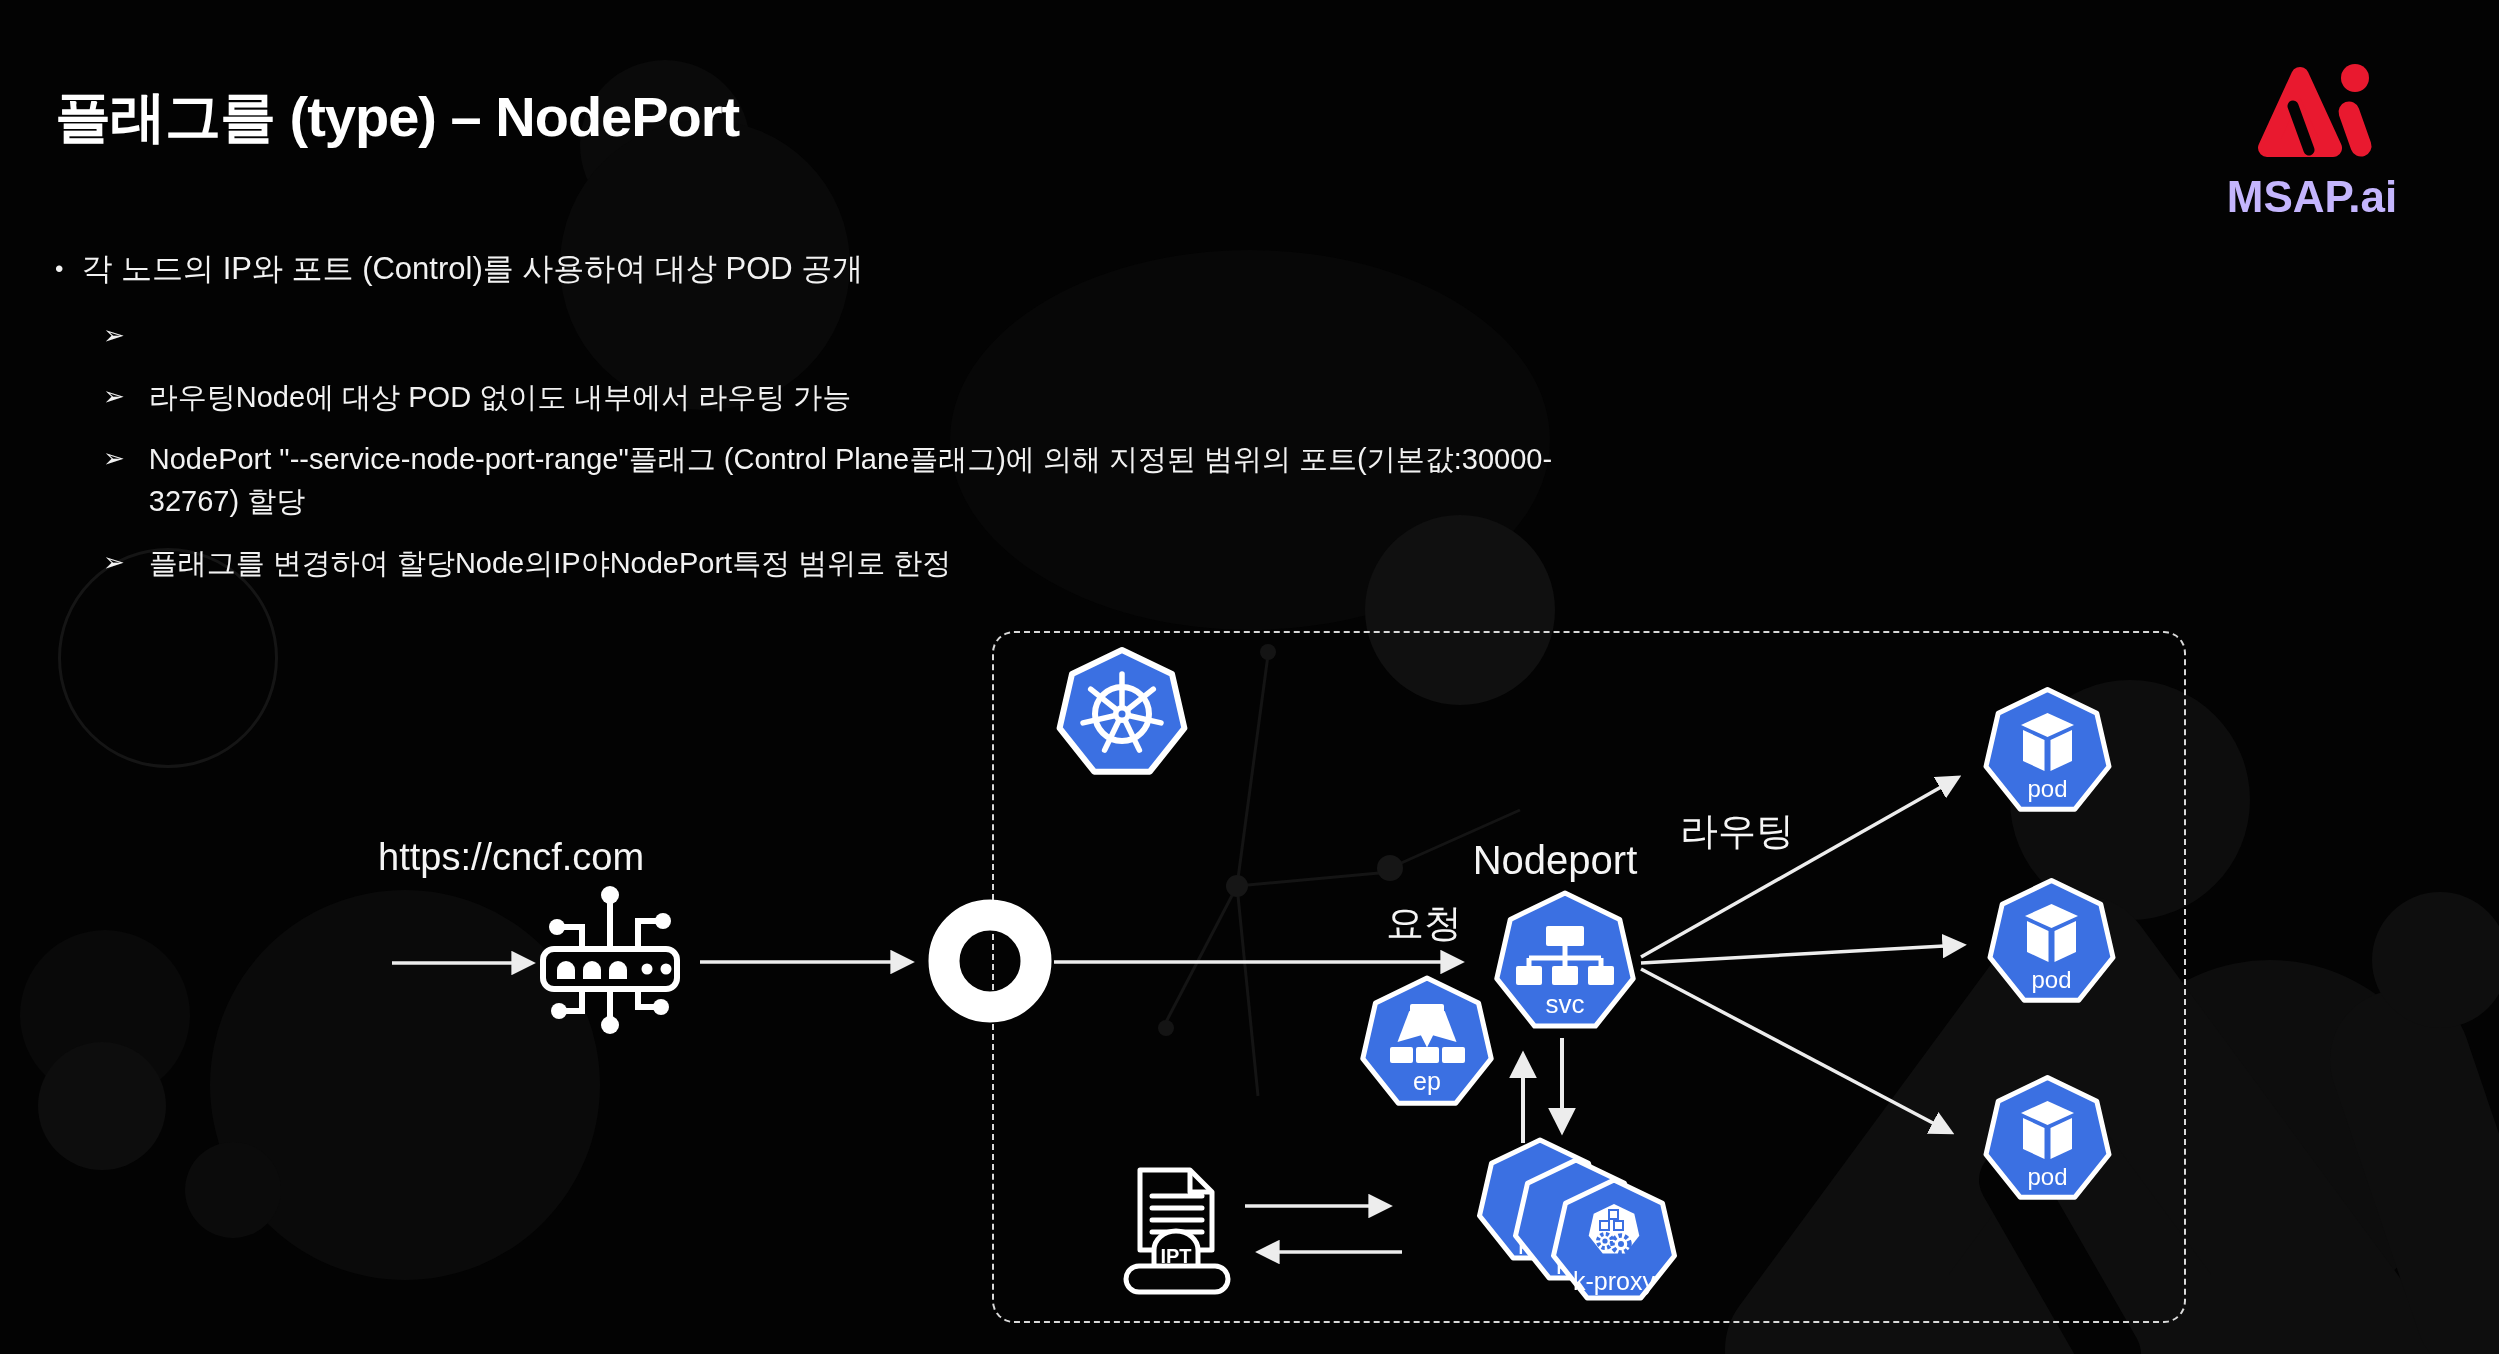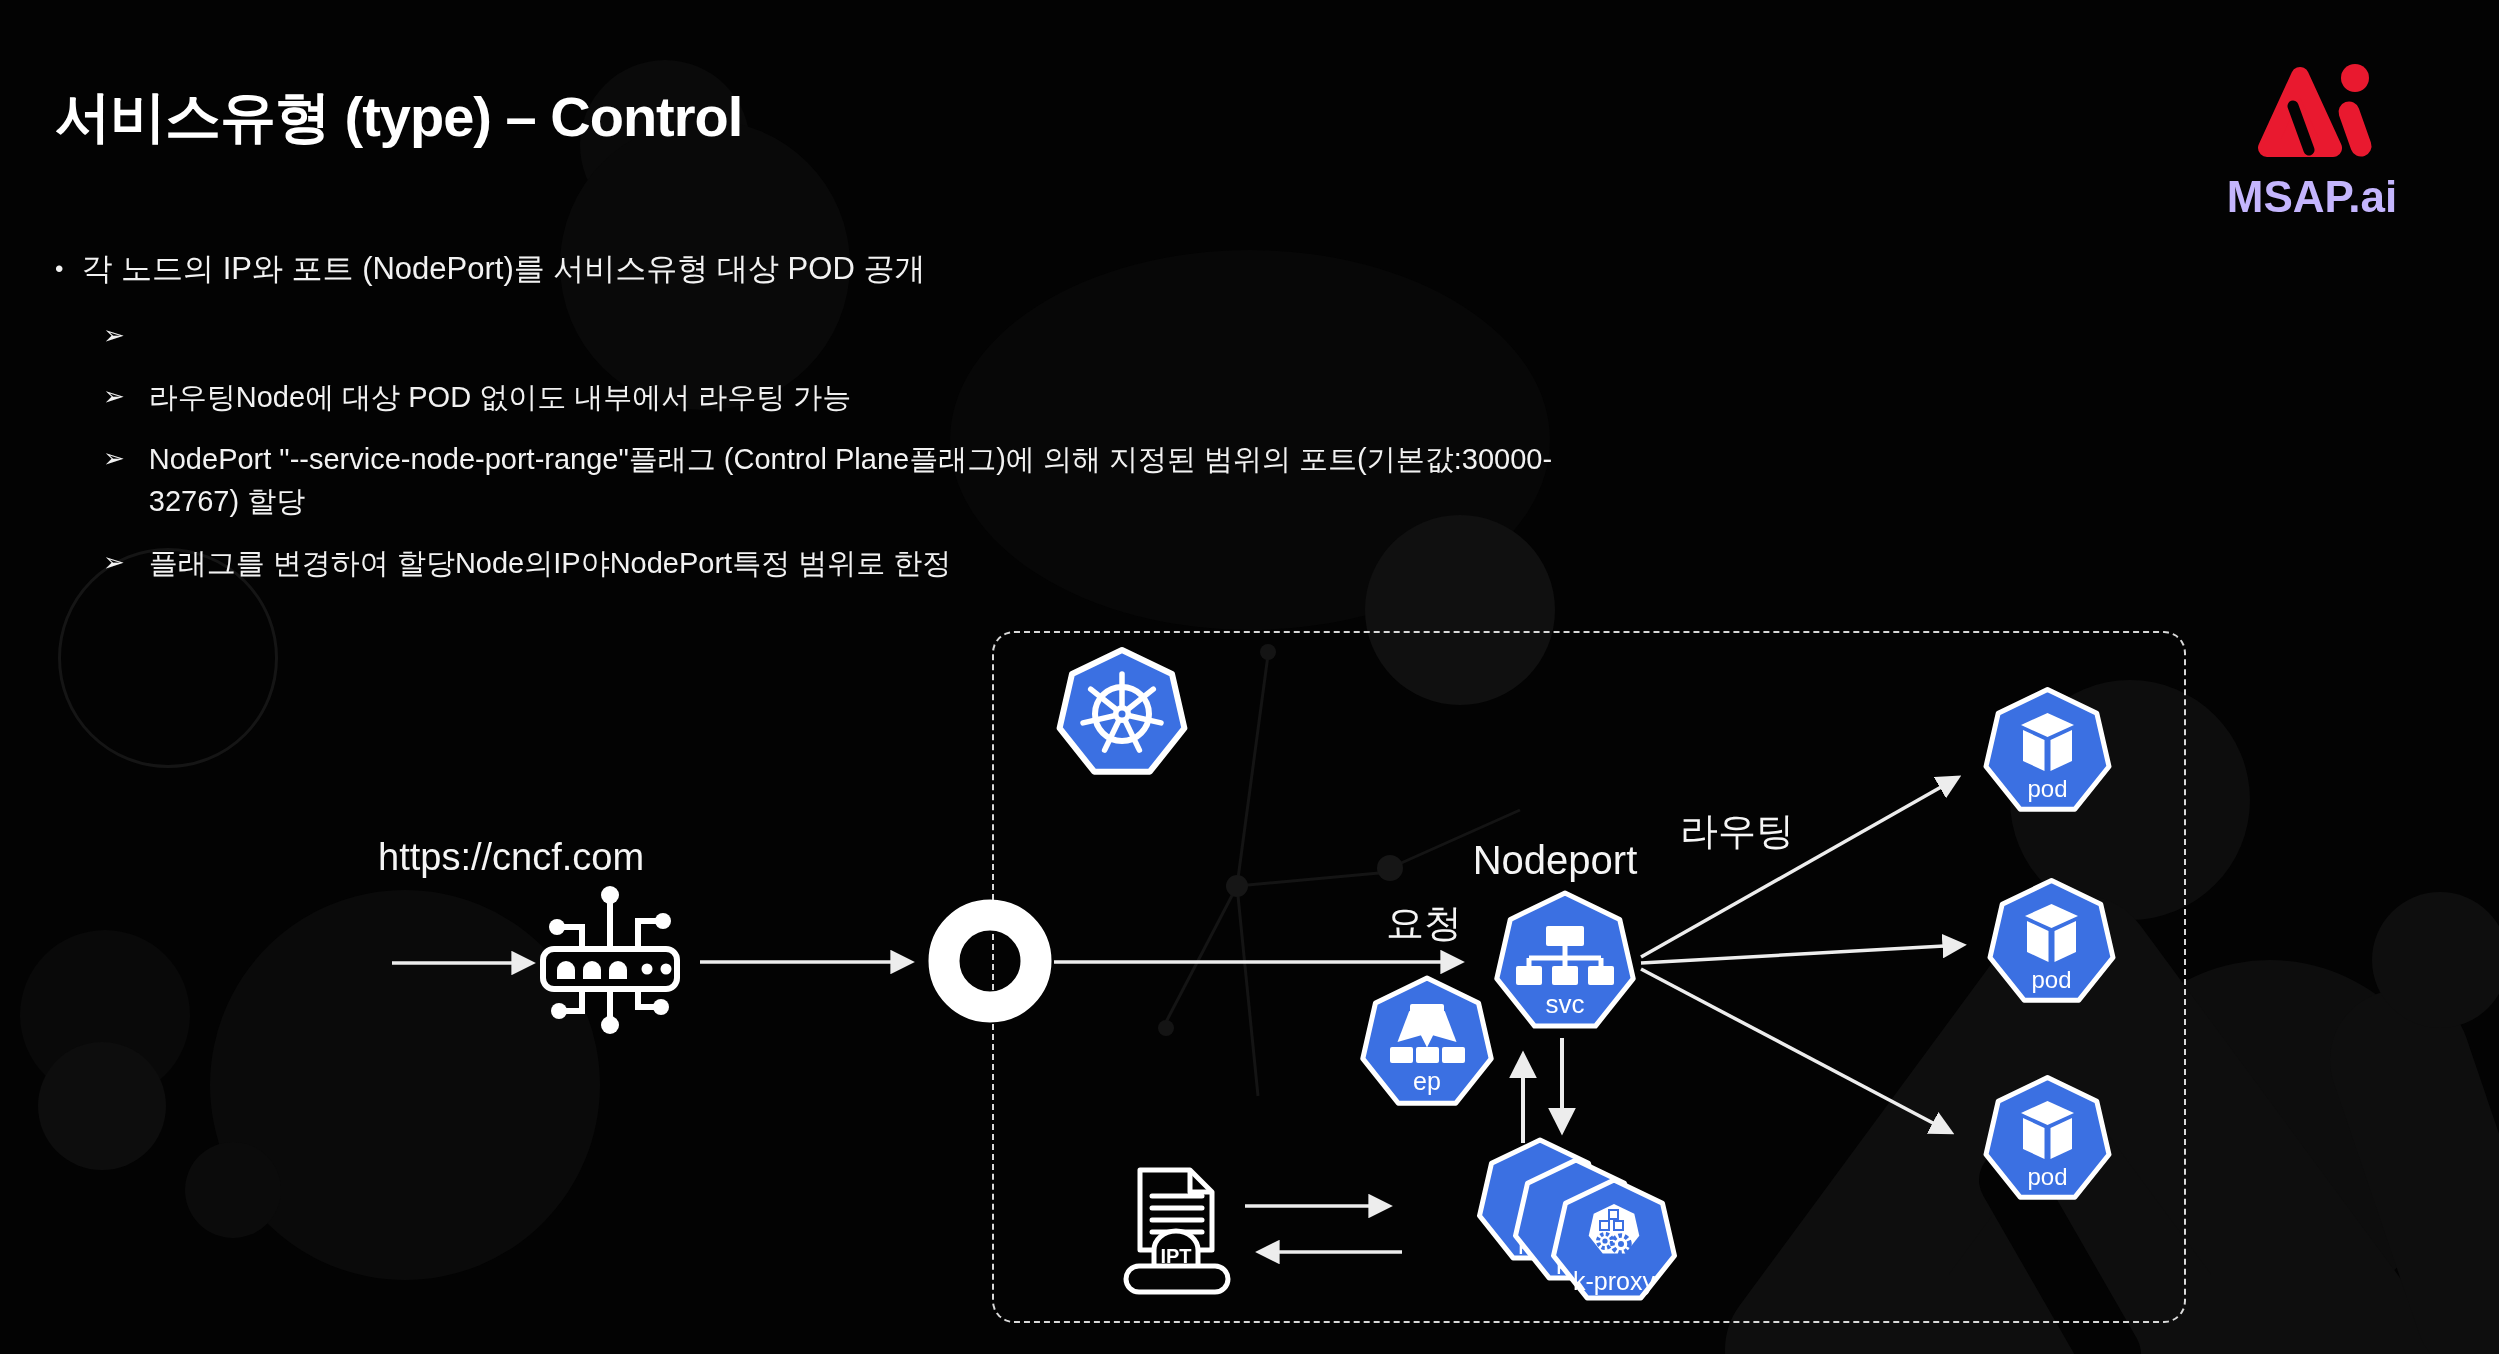--- a/index.html
+++ b/index.html
@@ -61,36 +61,36 @@
       <line x1="187" y1="286" x2="208" y2="496"></line>
       <line x1="187" y1="286" x2="340" y2="272"></line>
       <line x1="340" y1="268" x2="470" y2="210"></line>
     </g>
     <circle cx="187" cy="286" r="11" fill="#161616"></circle>
     <circle cx="340" cy="268" r="13" fill="#161616"></circle>
     <circle cx="218" cy="52" r="8" fill="#141414"></circle>
     <circle cx="116" cy="428" r="8" fill="#141414"></circle>
   </svg>
 
-  <div class="title">서비스유형 (type) – Control</div>
+  <div class="title">플래그를 (type) – NodePort</div>
 
   <div class="brand-box">
     <svg width="150" height="118" viewBox="0 0 150 118" style="margin:0 auto;">
       <path d="M30 100 L63 28 L96 100 Z" fill="#e9192f" stroke="#e9192f" stroke-width="18" stroke-linejoin="round"></path>
       <line x1="56" y1="58" x2="72" y2="102" stroke="#030303" stroke-width="11" stroke-linecap="round"></line>
       <line x1="112" y1="64" x2="124" y2="98" stroke="#e9192f" stroke-width="21" stroke-linecap="round"></line>
       <circle cx="118" cy="30" r="14" fill="#e9192f"></circle>
     </svg>
     <div class="brand-text">MSAP.ai</div>
   </div>
 
   <div class="bullets">
     <div class="b-main">
       <span class="mk">•</span>
-      <span>각 노드의 IP와 포트 (NodePort)를 서비스유형 대상 POD 공개</span>
+      <span>각 노드의 IP와 포트 (Control)를 사용하여 대상 POD 공개</span>
     </div>
     <div class="b-sub">
       <span class="mk">➢</span>
     </div>
     <div class="b-sub">
       <span class="mk">➢</span>
       <span>라우팅Node에 대상 POD 없이도 내부에서 라우팅 가능</span>
     </div>
     <div class="b-sub">
       <span class="mk">➢</span>

